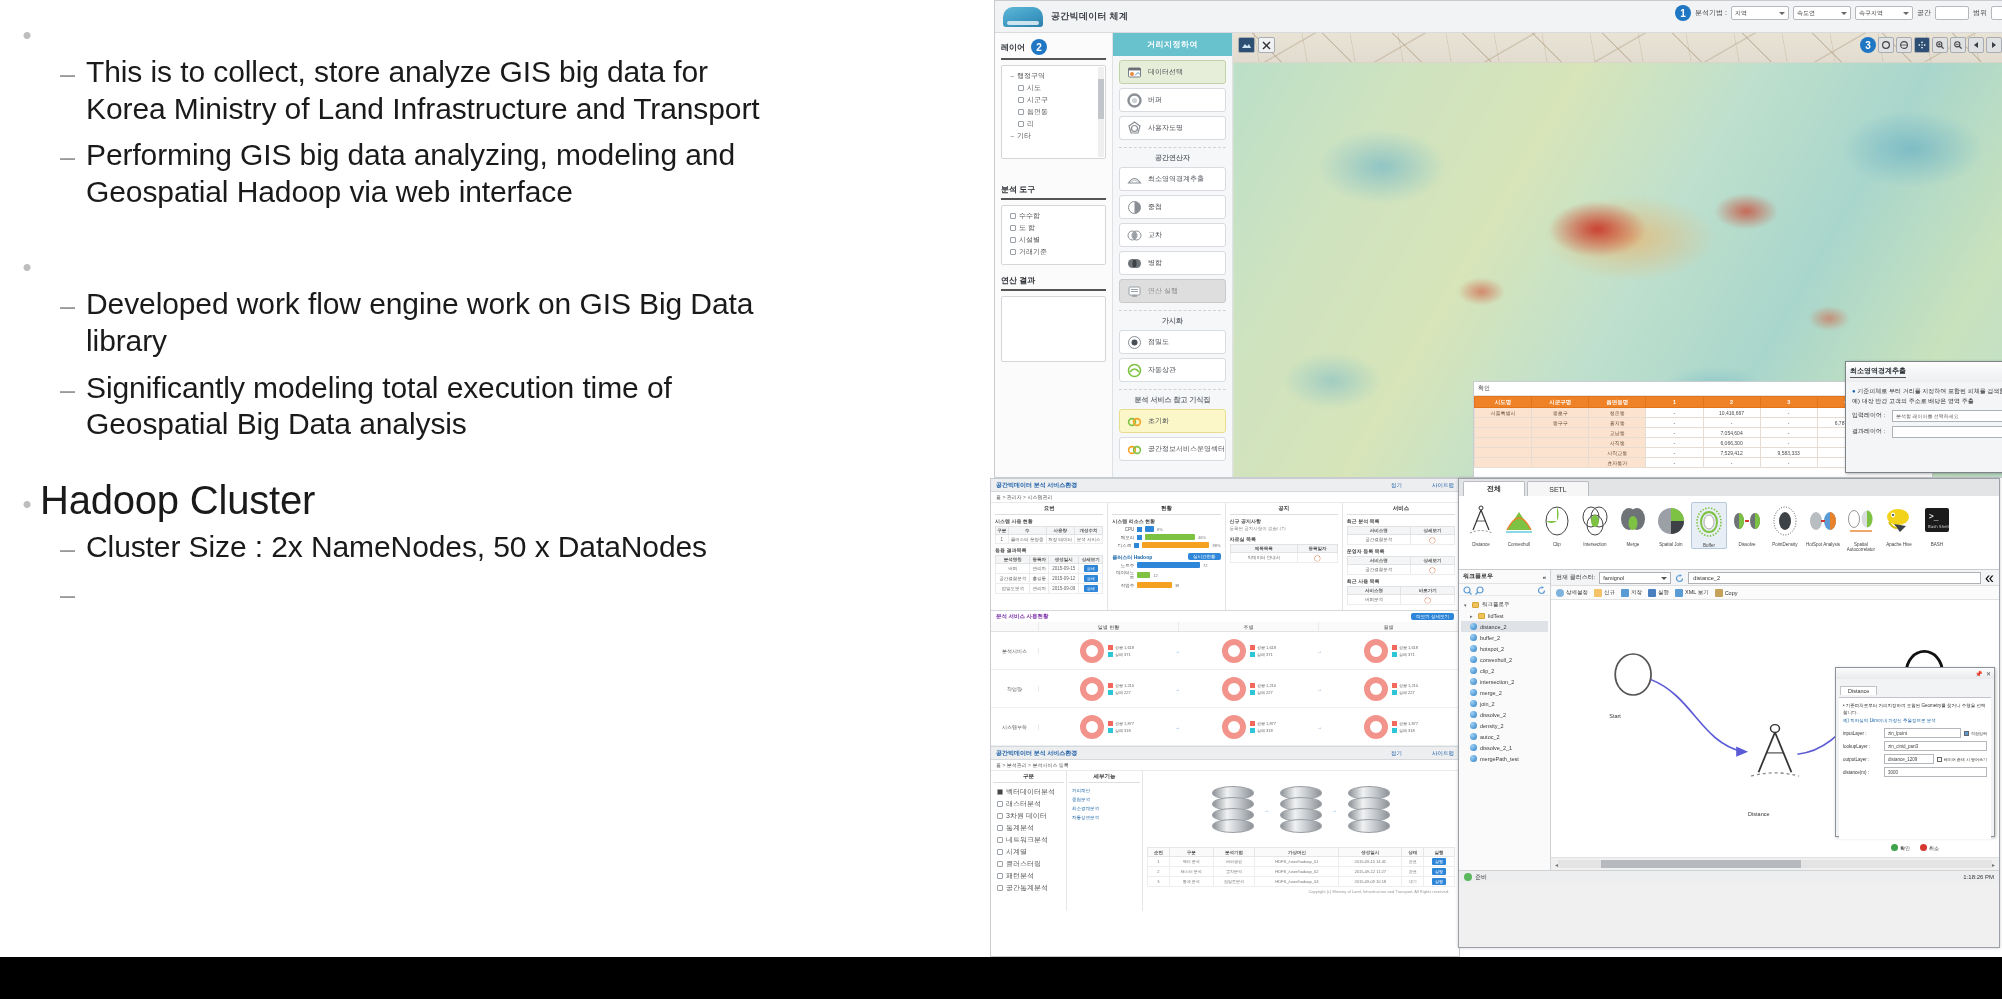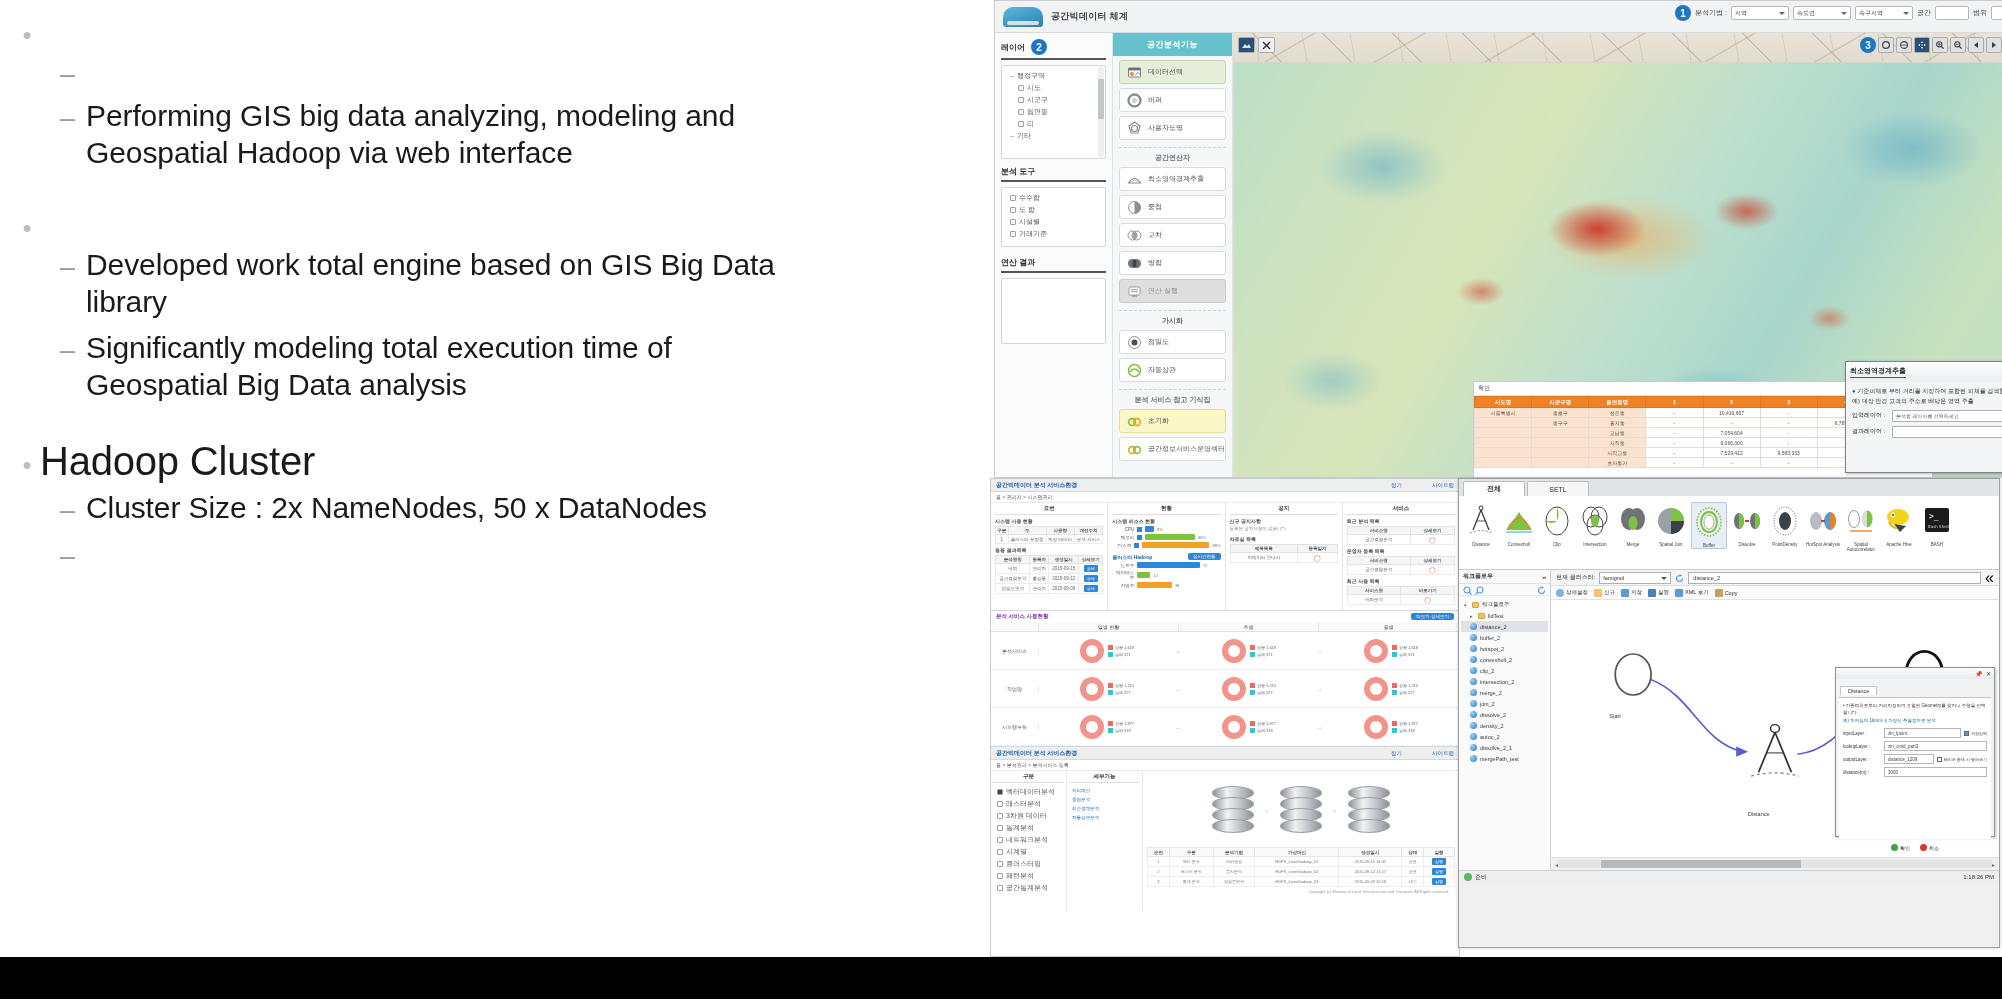--- a/index.html
+++ b/index.html
@@ -350,34 +350,35 @@
 </head>
 <body>
 
 <div class="slide-text">
 
   <div class="l1">
     <div class="l1-bullet">•</div>
   </div>
   <div class="l2">
     <div class="l2-dash">–</div>
+    <div class="l2-text">This is to collect, store analyze GIS big data for Korea Ministry of Land Infrastructure and Transport</div>
   </div>
   <div class="l2">
     <div class="l2-dash">–</div>
     <div class="l2-text">Performing GIS big data analyzing, modeling and Geospatial Hadoop via web interface</div>
   </div>
 
   <div class="gap-a"></div>
 
   <div class="l1">
     <div class="l1-bullet">•</div>
   </div>
   <div class="l2">
     <div class="l2-dash">–</div>
-    <div class="l2-text">Developed work total engine based on GIS Big Data library</div>
+    <div class="l2-text">Developed work flow engine work on GIS Big Data library</div>
   </div>
   <div class="l2">
     <div class="l2-dash">–</div>
     <div class="l2-text">Significantly modeling total execution time of Geospatial Big Data analysis</div>
   </div>
 
   <div class="gap-b"></div>
 
   <div class="l1">
     <div class="l1-bullet">•</div>
@@ -444,21 +445,21 @@
           <div class="tree-row child">
             <span class="tiny-cb"></span>
             <span>리</span>
           </div>
           <div class="tree-row">
             <span class="minus">−</span>
             <span>기타</span>
           </div>
         </div>
 
-        <div class="pl-title" style="margin-top:7px;">
+        <div class="pl-title" style="margin-top:25px;">
           <span>분석 도구</span>
         </div>
         <div class="tree-box" style="height:60px;">
           <div class="tree-row">
             <span class="tiny-cb"></span>
             <span>수수합</span>
           </div>
           <div class="tree-row">
             <span class="tiny-cb"></span>
             <span>도 합</span>
@@ -473,21 +474,21 @@
           </div>
         </div>
 
         <div class="pl-title" style="margin-top:10px;">
           <span>연산 결과</span>
         </div>
         <div class="tree-box" style="height:66px;"></div>
       </div>
 
       <div class="panel-tools">
-        <div class="tools-head">공간분석기능</div>
+        <div class="tools-head">거리지정하여</div>
 
         <div class="tool-btn active">
           <span class="tool-icon">
             <svg width="15" height="15" viewBox="0 0 15 15">
                 <rect x="1.5" y="3" width="12" height="9" rx="1" fill="#fff" stroke="#7a7f85"></rect>
                 <rect x="1.5" y="3" width="12" height="2.4" fill="#6a6f75"></rect>
                 <circle cx="5" cy="9" r="2" fill="#e98b3a"></circle>
                 <path d="M8 10.5l3-3 2.2 2.2" stroke="#4a90c4" fill="none" stroke-width="1"></path>
               </svg>
           </span>

